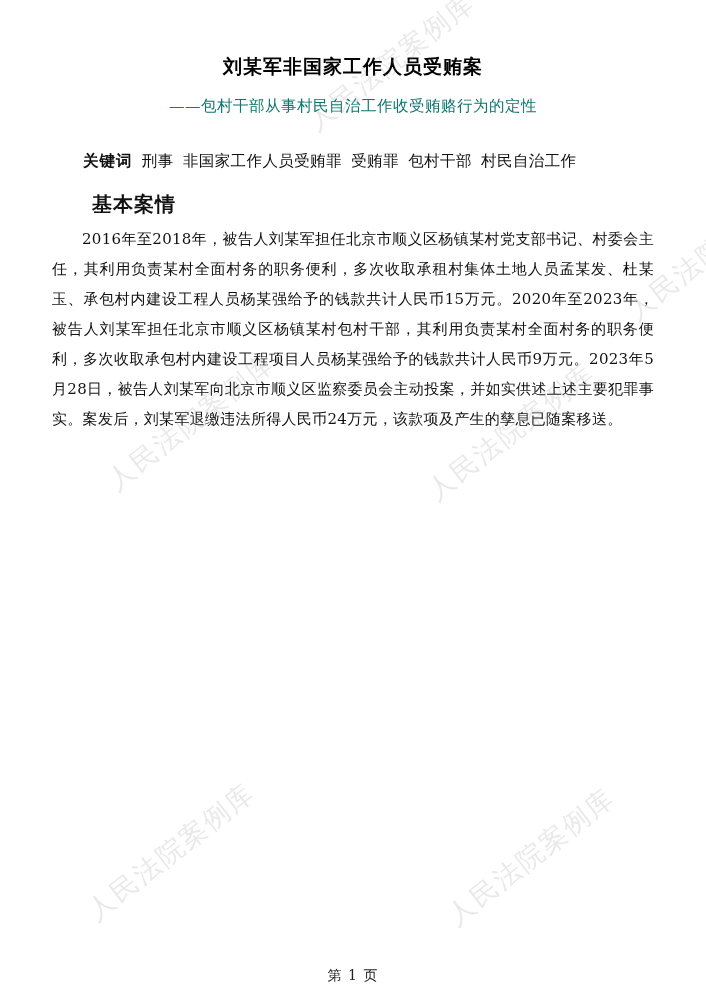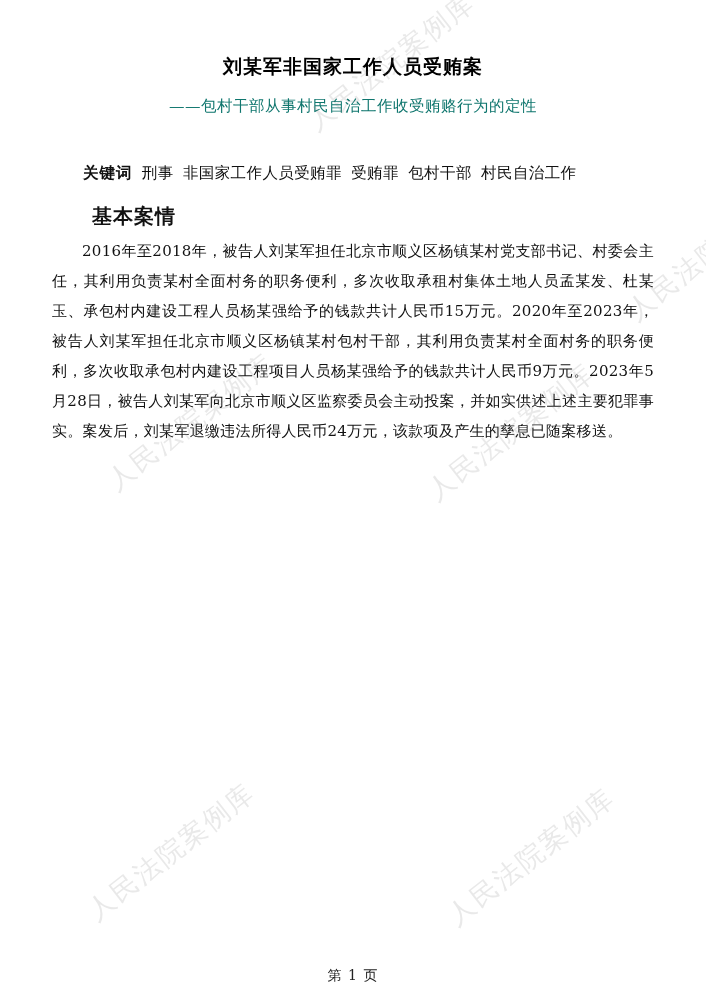--- a/index.html
+++ b/index.html
@@ -38,21 +38,21 @@
     color: #000;
   }
   .subtitle {
     text-align: center;
     font-size: 15.5px;
     margin: 16px 0 0 0;
     letter-spacing: 0.5px;
     color: #0f766e;
   }
   .section {
-    margin-top: 40px;
+    margin-top: 28px;
   }
   .keywords-line {
     font-size: 15.5px;
     line-height: 2.0;
     text-indent: 2em;
     letter-spacing: 0.4px;
   }
   .kw-label {
     font-weight: bold;
     letter-spacing: 1px;

